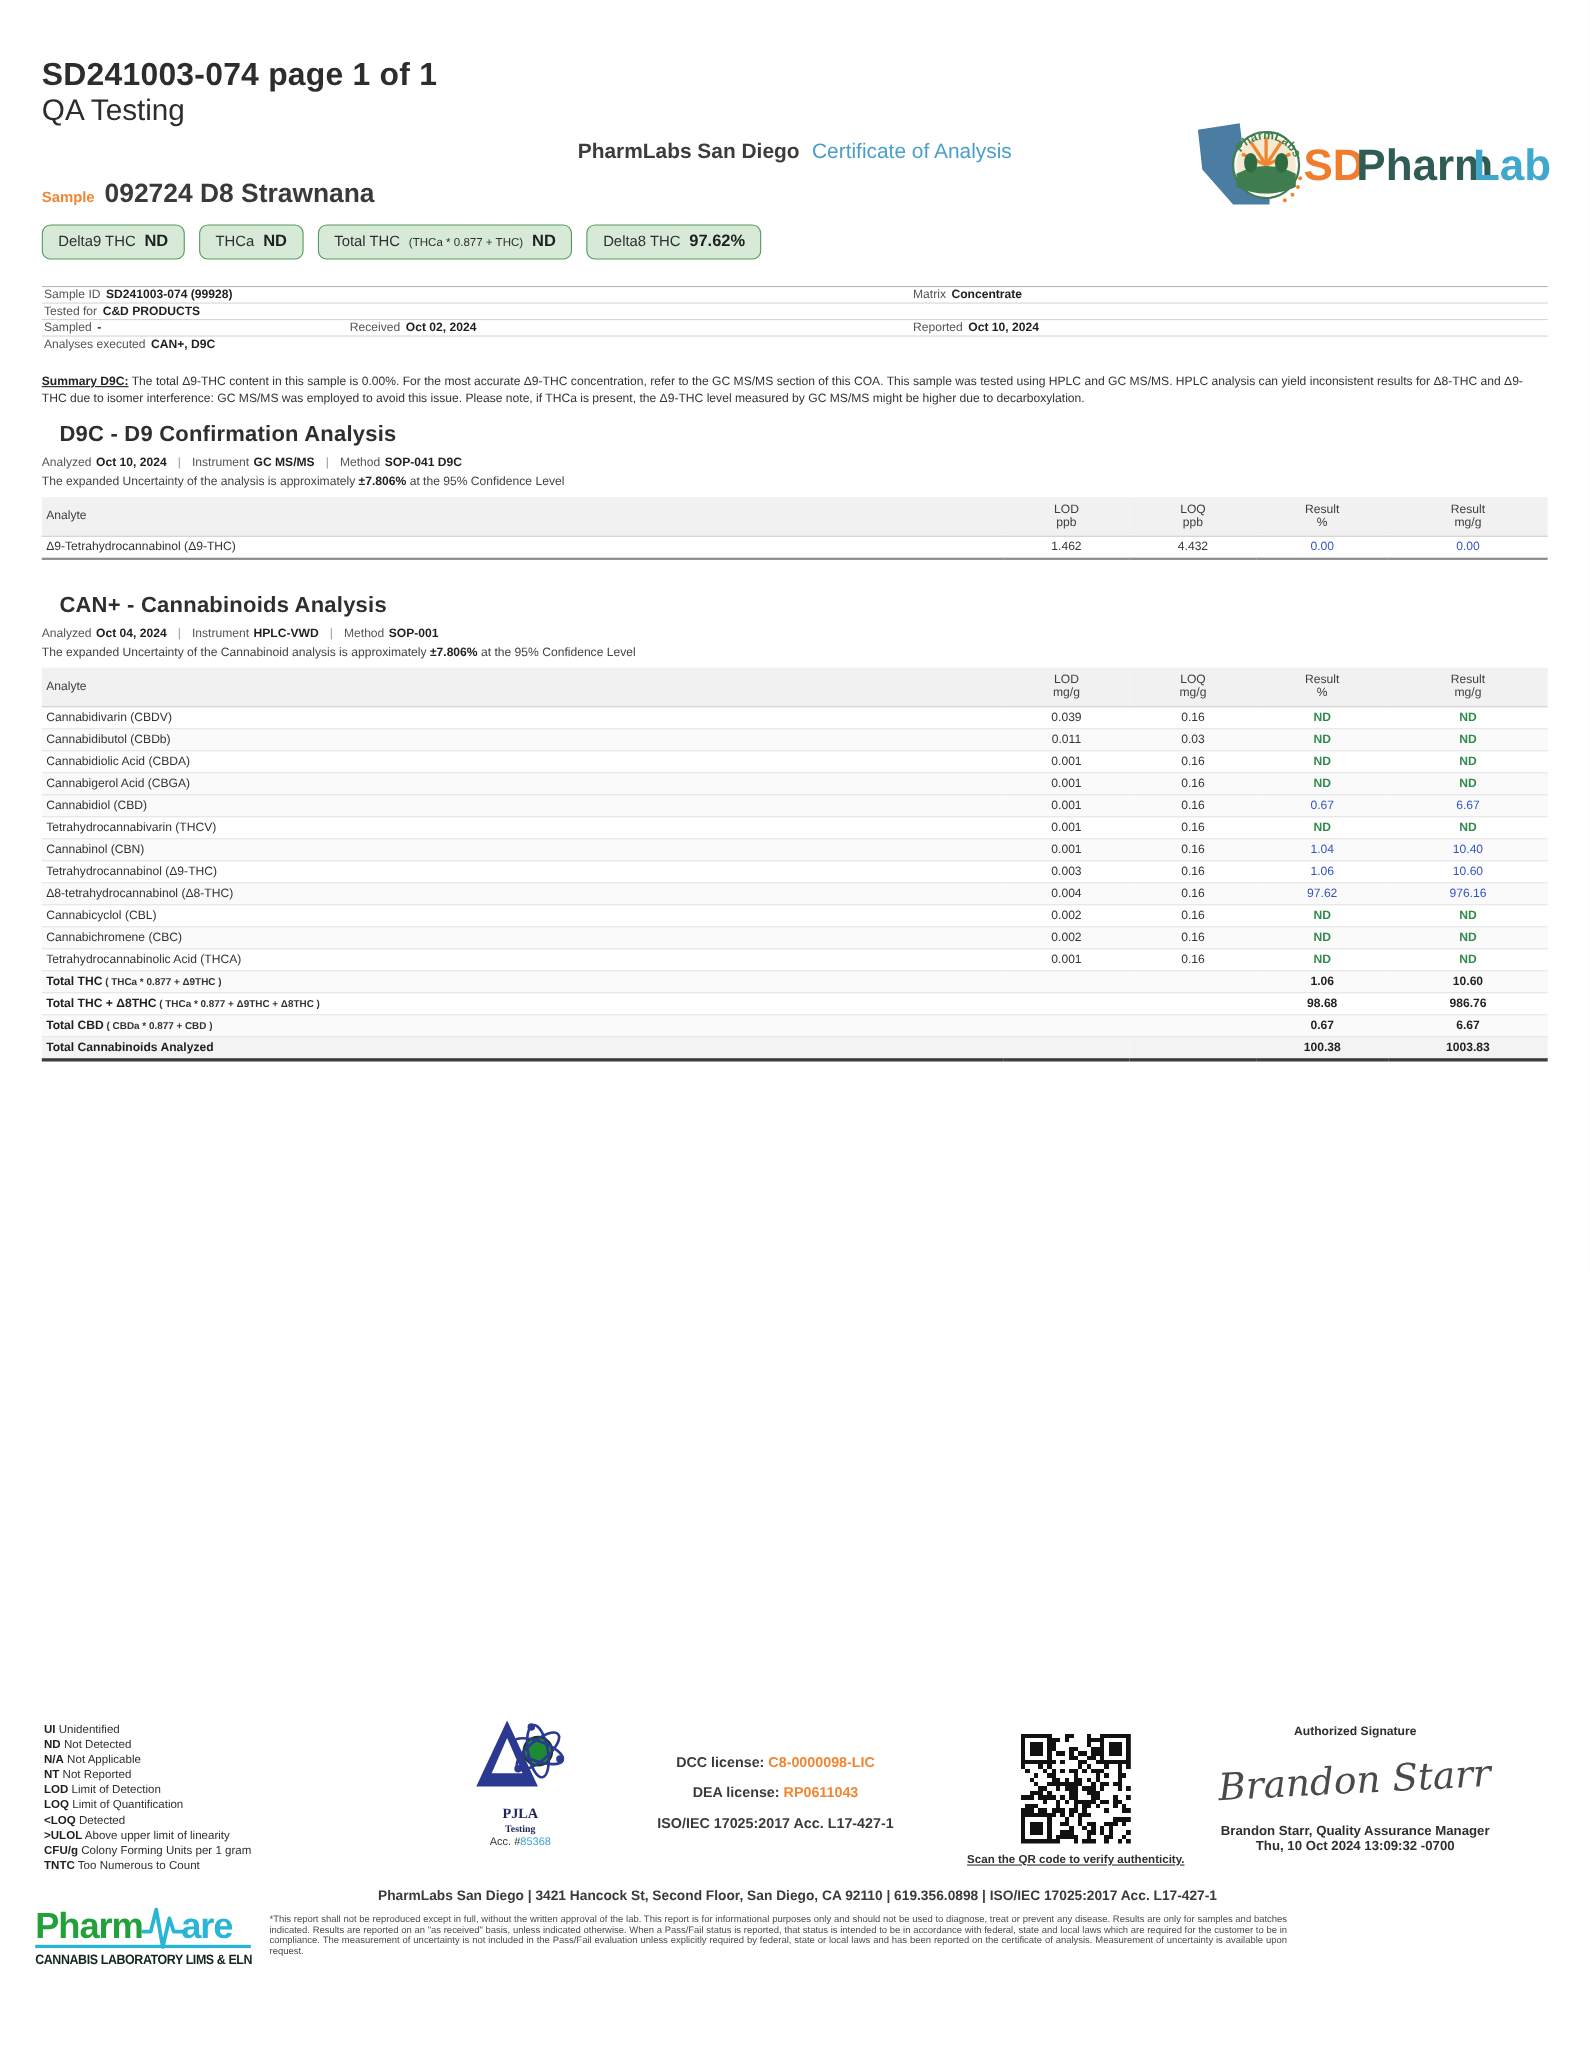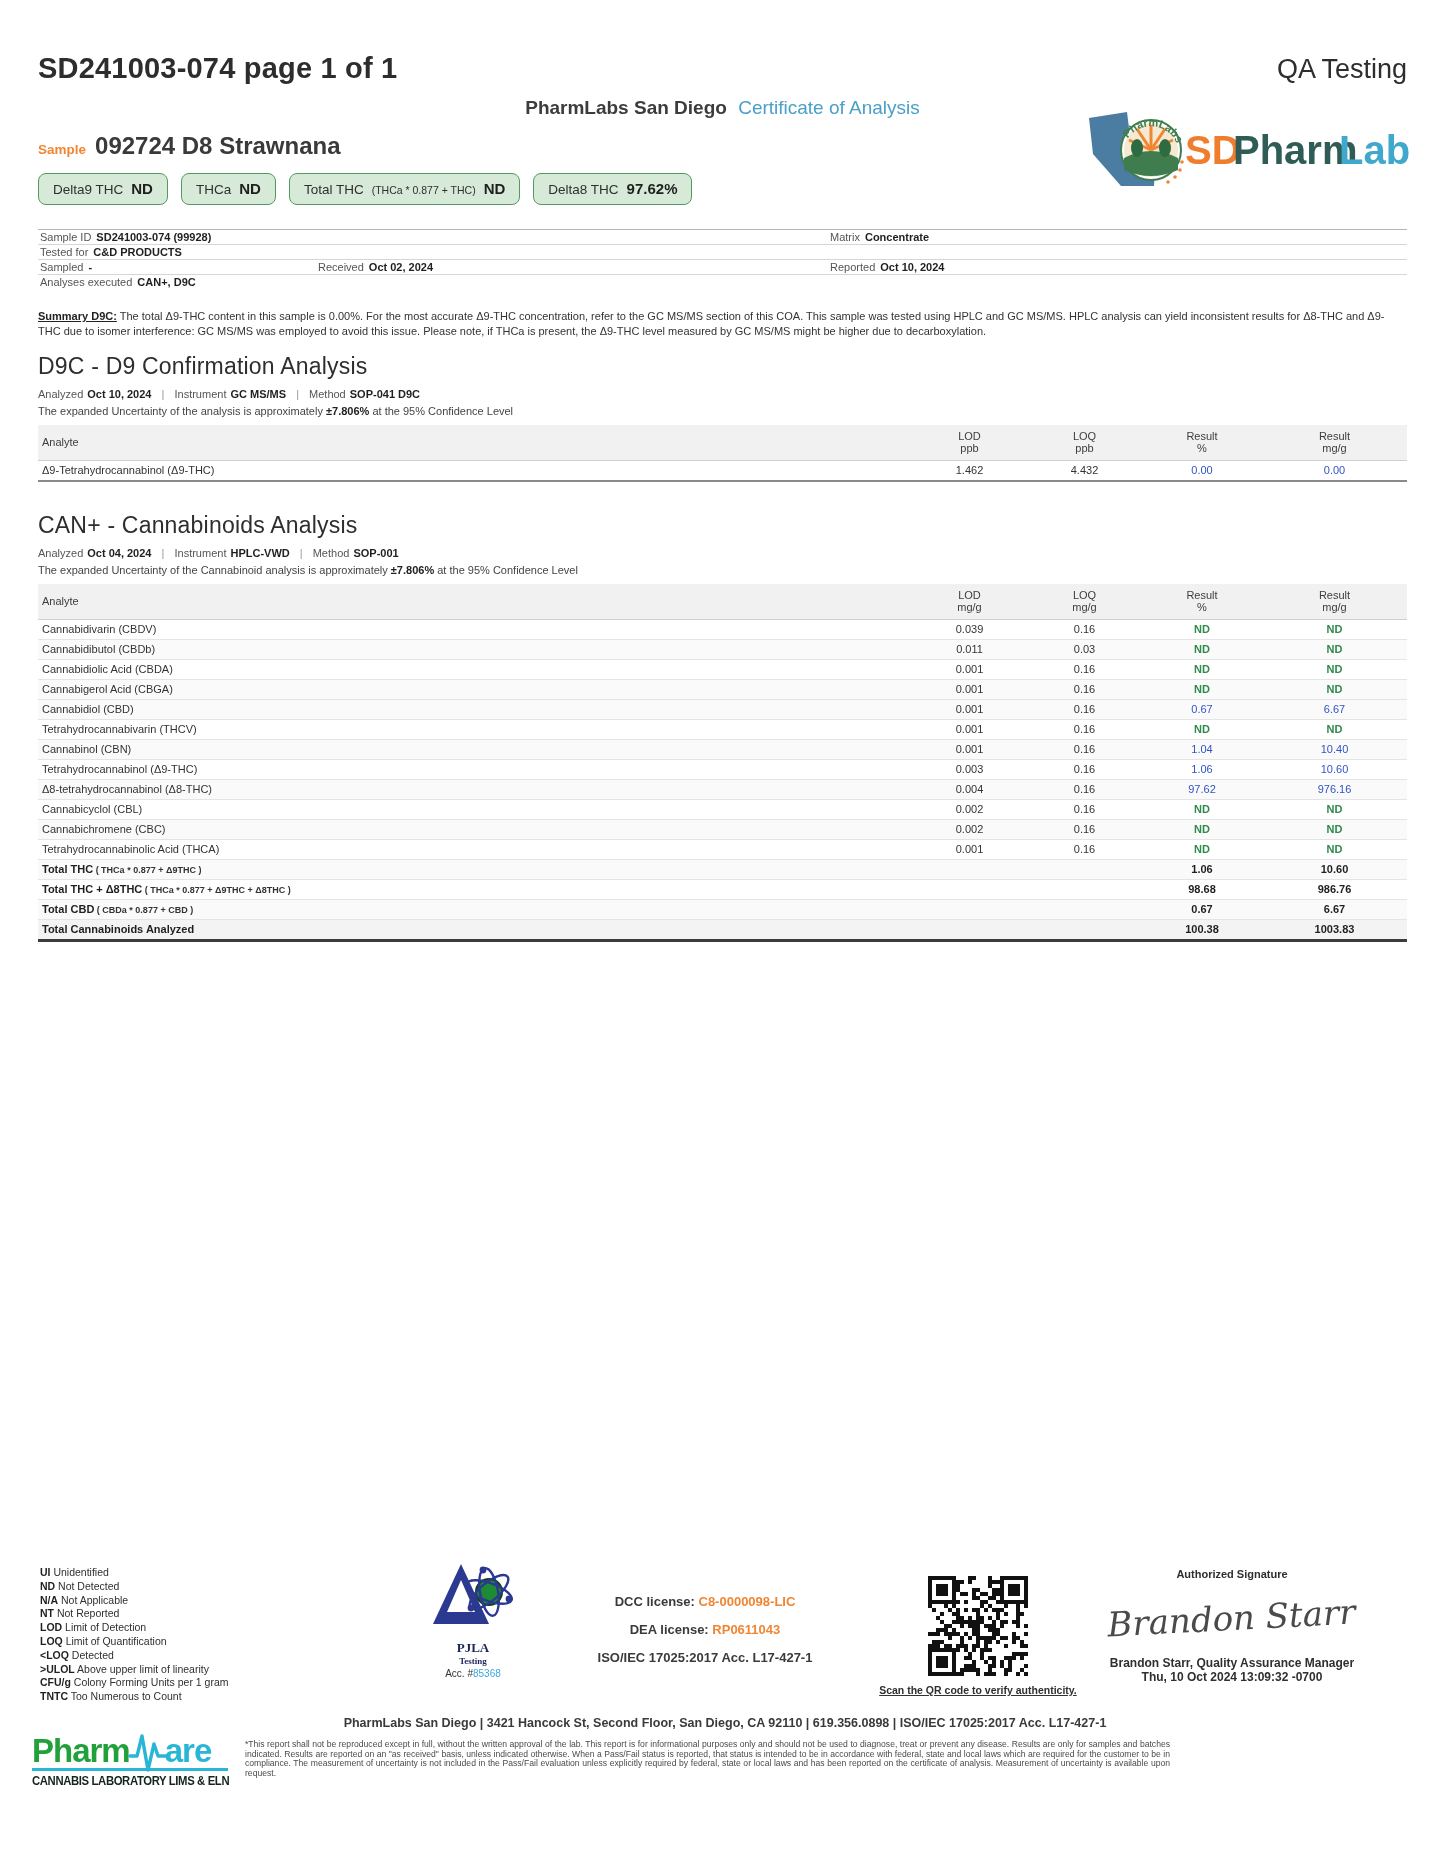--- a/index.html
+++ b/index.html
@@ -1,21 +1,21 @@
 <!DOCTYPE html>
 <html><head>
 <meta charset="utf-8">
 <style>
   * { margin:0; padding:0; box-sizing:border-box; }
   body { background:#e8e8e8; font-family:"Liberation Sans", sans-serif; }
   .page { position:relative; width:1445px; height:1870px; background:#fff; margin:0 auto; overflow:hidden; color:#333; }
   .content { padding:0 38px; }
 
   
-  .titlebar { display:flex; justify-content:space-between; align-items:baseline; margin-top:52px; }
+  .titlebar { display:flex; justify-content:space-between; align-items:baseline; margin-top:52px;flex-direction:column; }
   .doc-id { font-size:29px; font-weight:700; color:#2d2d2d; letter-spacing:.2px; }
   .qa { font-size:27px; font-weight:500; color:#2d2d2d; }
   .lab-line { margin-top:12px; font-size:19px;text-align:center; }
   .lab-name { font-weight:700; color:#3c3c3c; }
   .doc-type { color:#4aa0c8; font-weight:500; margin-left:6px; }
   .sample-line { margin-top:13px; display:flex; align-items:baseline; gap:9px; }
   .sample-label { color:#f08632; font-size:13.5px; font-weight:600; }
   .sample-name { font-size:24px; font-weight:700; color:#3a3a3a; }
 
   .logo { position:absolute; top:100px; right:34px; width:330px; height:92px; }
@@ -34,21 +34,21 @@
   .info-row .pair { position:absolute; top:1px; white-space:nowrap; }
   .p1 { left:2px; } .p2 { left:280px; } .p3 { left:792px; }
   .i-label { color:#555; }
   .i-value { color:#1f1f1f; font-weight:700; margin-left:5px; }
 
   
   .summary { margin-top:20px; font-size:11px; line-height:15px; color:#333; }
   .summary .s-label { font-weight:700; text-decoration:underline; color:#222; }
 
   
-  .section-title { font-size:23px; font-weight:400; color:#2e2e2e; margin-top:14px; letter-spacing:.2px; }
+  .section-title { font-size:20px; font-weight:700; color:#2e2e2e; margin-top:14px; letter-spacing:.2px;margin-left:16px; }
   .meta { margin-top:8px; font-size:11px; color:#555; }
   .meta b { color:#1f1f1f; margin-left:4px; }
   .meta .sep { color:#999; margin:0 7px; }
   .uncert { margin-top:5px; font-size:11px; color:#444; }
   .uncert b { color:#222; }
 
   
   table.analysis { width:100%; border-collapse:collapse; table-layout:fixed; margin-top:8px; }
   table.analysis col.c-name { width:auto; }
   table.analysis col.c1 { width:115px; } table.analysis col.c2 { width:115px; }

